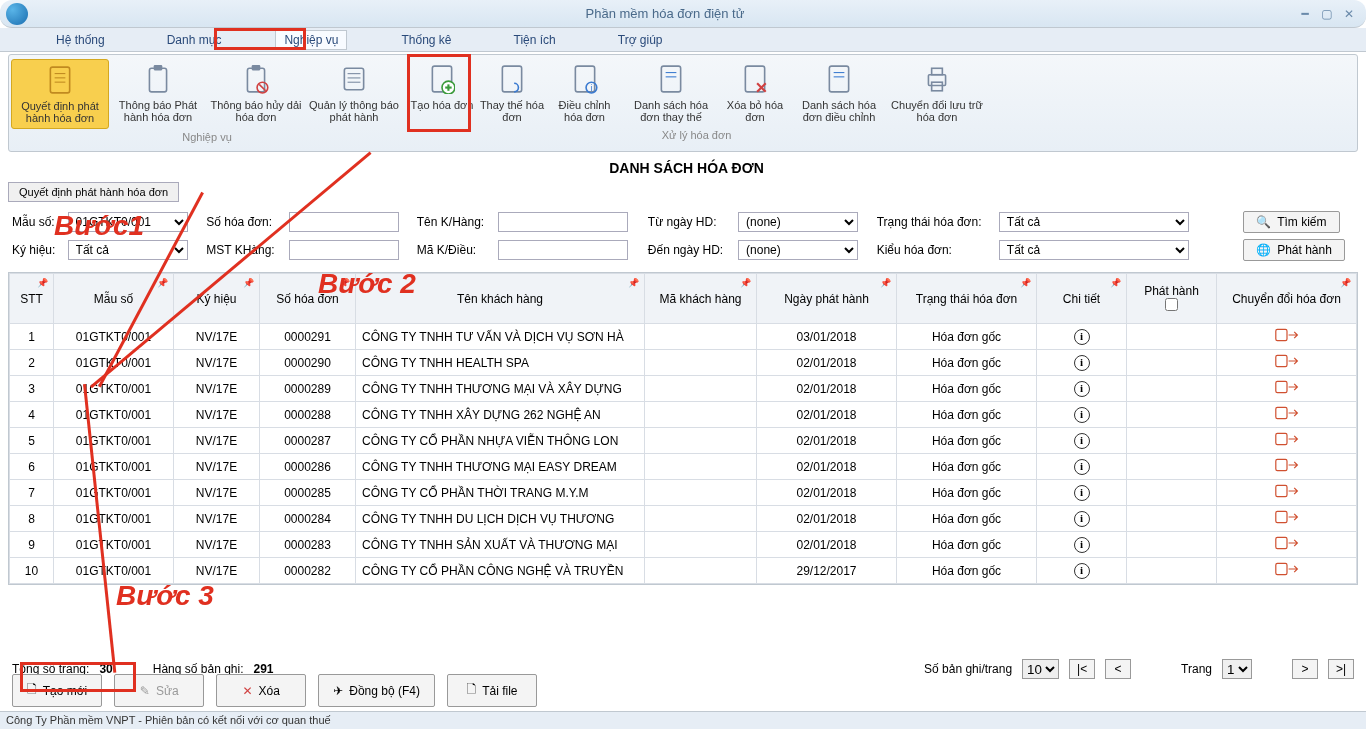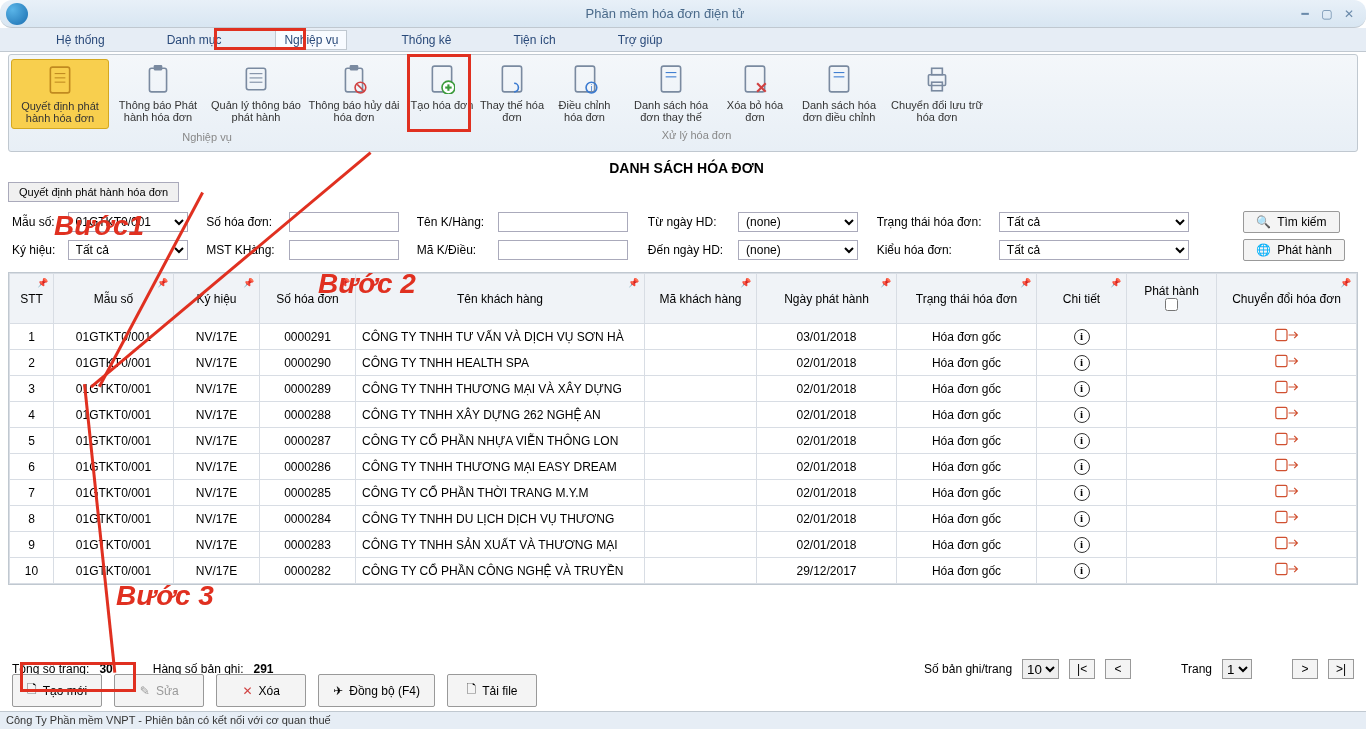--- a/index.html
+++ b/index.html
@@ -91,38 +91,38 @@
             <svg class="doc-svg" viewBox="0 0 24 28">
               <rect x="4" y="4" width="16" height="22" rx="2" fill="none" stroke="#7a8aa0" stroke-width="1.5"></rect>
               <rect x="8" y="1" width="8" height="5" rx="1" fill="#7a8aa0"></rect>
             </svg>
           </div>
         <span>Thông báo Phát hành hóa đơn</span>
       </div>
       <div class="ribbon-item">
         <div class="ribbon-icon">
             <svg class="doc-svg" viewBox="0 0 24 28">
+              <rect x="4" y="4" width="16" height="22" rx="2" fill="none" stroke="#7a8aa0" stroke-width="1.5"></rect>
+              <rect x="8" y="1" width="8" height="5" rx="1" fill="#7a8aa0"></rect>
+              <circle cx="18" cy="22" r="5" fill="none" stroke="#d04040" stroke-width="1.5"></circle>
+              <line x1="15" y1="19" x2="21" y2="25" stroke="#d04040" stroke-width="1.5"></line>
+            </svg>
+          </div>
+        <span>Thông báo hủy dải hóa đơn</span>
+      </div>
+      <div class="ribbon-item">
+        <div class="ribbon-icon">
+            <svg class="doc-svg" viewBox="0 0 24 28">
               <rect x="3" y="4" width="18" height="20" rx="2" fill="none" stroke="#7a8aa0" stroke-width="1.5"></rect>
               <line x1="6" y1="9" x2="18" y2="9" stroke="#7a8aa0"></line>
               <line x1="6" y1="13" x2="18" y2="13" stroke="#7a8aa0"></line>
               <line x1="6" y1="17" x2="18" y2="17" stroke="#7a8aa0"></line>
             </svg>
           </div>
         <span>Quản lý thông báo phát hành</span>
-      </div>
-      <div class="ribbon-item">
-        <div class="ribbon-icon">
-            <svg class="doc-svg" viewBox="0 0 24 28">
-              <rect x="4" y="4" width="16" height="22" rx="2" fill="none" stroke="#7a8aa0" stroke-width="1.5"></rect>
-              <rect x="8" y="1" width="8" height="5" rx="1" fill="#7a8aa0"></rect>
-              <circle cx="18" cy="22" r="5" fill="none" stroke="#d04040" stroke-width="1.5"></circle>
-              <line x1="15" y1="19" x2="21" y2="25" stroke="#d04040" stroke-width="1.5"></line>
-            </svg>
-          </div>
-        <span>Thông báo hủy dải hóa đơn</span>
       </div>
     </div>
     <div class="ribbon-grp-label">Nghiệp vụ</div>
   </div>
   <div class="ribbon-grp">
     <div class="ribbon-items">
       <div class="ribbon-item" style="width:70px;align-items:center;">
         <div class="ribbon-icon">
             <svg class="doc-svg" viewBox="0 0 24 28">
               <rect x="3" y="2" width="18" height="24" rx="2" fill="none" stroke="#7a8aa0" stroke-width="1.5"></rect>

